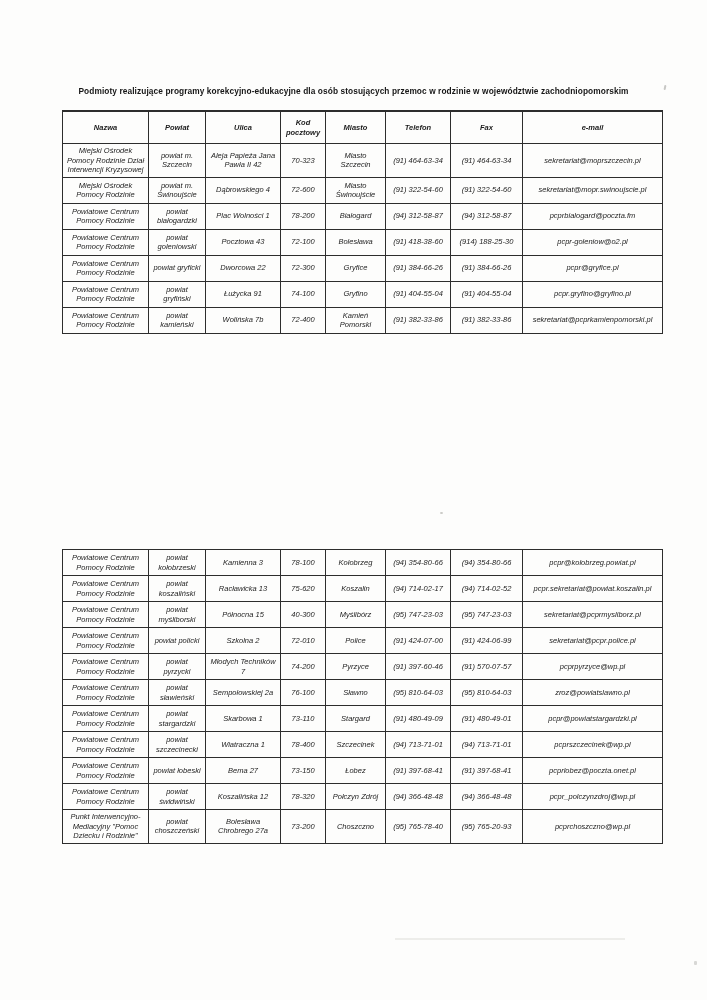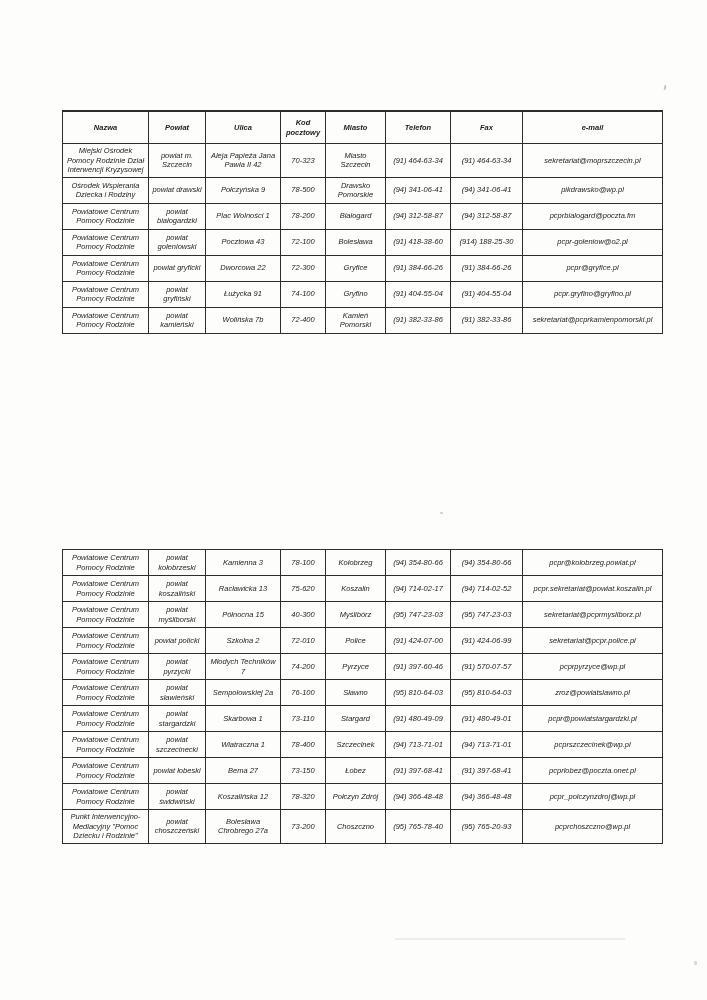--- a/index.html
+++ b/index.html
@@ -79,20 +79,21 @@
   .artifact-speck {
     left: 694px; top: 961px; width: 3px; height: 4px;
     background: #c0c0bc; opacity: .6; border-radius: 1px;
   }
 </style>
 </head>
 <body>
 
 <div class="page">
 
+  <div class="doc-title">Podmioty realizujące programy korekcyjno-edukacyjne dla osób stosujących przemoc w rodzinie w województwie zachodniopomorskim</div>
 
   <table class="data-table" id="table-page1">
     <colgroup>
       <col class="w-name">
         <col class="w-powiat">
         <col class="w-ulica">
         <col class="w-kod">
       <col class="w-miasto">
         <col class="w-telefon">
         <col class="w-fax">
@@ -115,28 +116,28 @@
           <td class="c-name">Miejski Ośrodek Pomocy Rodzinie Dział Interwencji Kryzysowej</td>
           <td class="c-powiat">powiat m. Szczecin</td>
           <td class="c-ulica">Aleja Papieża Jana Pawła II 42</td>
           <td class="c-kod">70-323</td>
           <td class="c-miasto">Miasto Szczecin</td>
           <td class="c-telefon">(91) 464-63-34</td>
           <td class="c-fax">(91) 464-63-34</td>
           <td class="c-email">sekretariat@moprszczecin.pl</td>
         </tr>
         <tr>
-          <td class="c-name">Ośrodek Wspierania Dziecka i Rodziny</td>
-          <td class="c-powiat">powiat drawski</td>
-          <td class="c-ulica">Połczyńska 9</td>
-          <td class="c-kod">78-500</td>
-          <td class="c-miasto">Drawsko Pomorskie</td>
-          <td class="c-telefon">(94) 341-06-41</td>
-          <td class="c-fax">(94) 341-06-41</td>
-          <td class="c-email">pikdrawsko@wp.pl</td>
+          <td class="c-name">Miejski Ośrodek Pomocy Rodzinie</td>
+          <td class="c-powiat">powiat m. Świnoujście</td>
+          <td class="c-ulica">Dąbrowskiego 4</td>
+          <td class="c-kod">72-600</td>
+          <td class="c-miasto">Miasto Świnoujście</td>
+          <td class="c-telefon">(91) 322-54-60</td>
+          <td class="c-fax">(91) 322-54-60</td>
+          <td class="c-email">sekretariat@mopr.swinoujscie.pl</td>
         </tr>
         <tr>
           <td class="c-name">Powiatowe Centrum Pomocy Rodzinie</td>
           <td class="c-powiat">powiat białogardzki</td>
           <td class="c-ulica">Plac Wolności 1</td>
           <td class="c-kod">78-200</td>
           <td class="c-miasto">Białogard</td>
           <td class="c-telefon">(94) 312-58-87</td>
           <td class="c-fax">(94) 312-58-87</td>
           <td class="c-email">pcprbialogard@poczta.fm</td>

